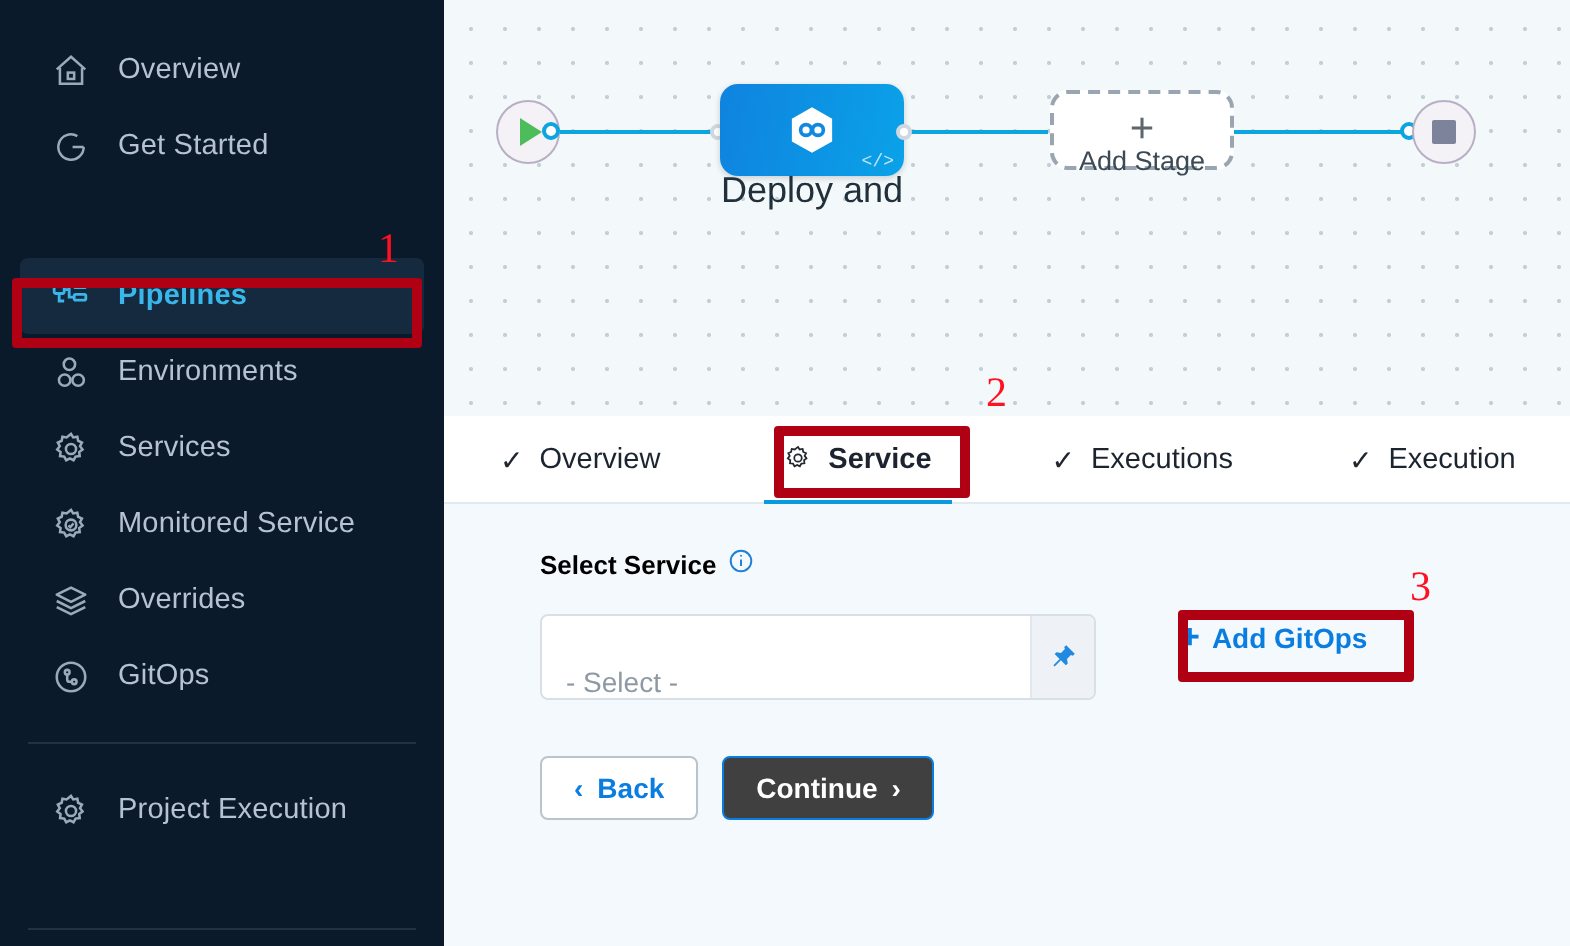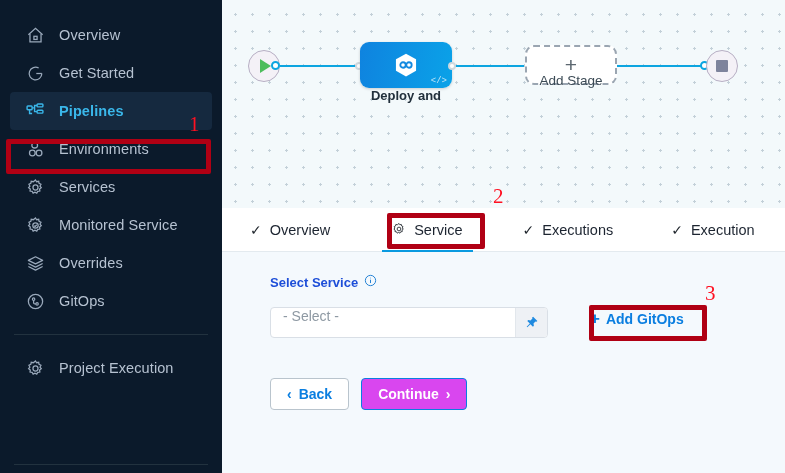--- a/index.html
+++ b/index.html
@@ -30,21 +30,21 @@
     letter-spacing: .1px;
     cursor: pointer;
   }
   .nav-item .ico {
     width: 22px; height: 22px;
     margin-right: 13px;
     display: flex; align-items: center; justify-content: center;
     flex: 0 0 22px;
   }
   .nav-item .ico svg { display: block; }
-  .nav-item.active { background: #15293f; color: #29b5e8; }
+  .nav-item.active { background: #15293f; color: #29b5e8; margin-top: 37px; }
   .nav-item.active .lbl { color: #3ab7ea; font-weight: bold; }
   .nav-sep {
     height: 1px; background: #22323f;
     margin: 14px 14px 14px 14px;
   }
   .sidebar-footline {
     position: absolute; left: 14px; right: 14px; bottom: 8px;
     height: 1px; background: #22323f;
   }
 
@@ -92,21 +92,21 @@
     display: flex; align-items: center; justify-content: center;
     box-shadow: 0 1px 3px rgba(0,0,0,.18);
   }
   .stage-node .code-glyph {
     position: absolute; right: 5px; bottom: 2px;
     font-size: 9px; color: #bfe5f7; font-family: "Liberation Mono", monospace;
   }
   .stage-label {
     position: absolute;
     text-align: center; width: 150px;
-    font-size: 13px; color: #22303c; line-height: 19px; font-weight: bold;
+    font-size: 18px; color: #22303c; line-height: 19px;
   }
   .add-stage-box {
     position: absolute;
     width: 92px; height: 40px;
     border: 2px dashed #9aa5b1; border-radius: 9px;
     background: #fff;
     display: flex; align-items: center; justify-content: center;
     color: #5c6770; font-size: 21px; font-weight: 300;
   }
   .add-stage-label {
@@ -119,39 +119,39 @@
     position: absolute; left: 0; right: 0; top: 208px; height: 44px;
     background: #fff; border-bottom: 1px solid #e3eaef;
     display: flex; align-items: center;
   }
   .tab {
     display: flex; align-items: center; gap: 8px;
     height: 44px; padding: 0 10px;
     font-size: 14.5px; color: #1c2430;
     cursor: pointer; position: relative;
   }
-  .tab.active { font-weight: normal; }
+  .tab.active { font-weight: bold; }
   .tab.active::after {
     content: ""; position: absolute; left: 0; right: 0; bottom: -1px;
     height: 3px; background: #0a9ae0;
   }
   .tab-check { font-size: 14px; color: #21272e; line-height: 1; }
 
   
   .formarea { position: absolute; left: 0; right: 0; top: 252px; bottom: 0; background: #f4f9fd; }
   .field-label {
     position: absolute; left: 48px; top: 22px;
-    font-size: 13px; font-weight: bold; color: #1d4ed8;
+    font-size: 13px; font-weight: bold; color: #000000;
     display: flex; align-items: center; gap: 6px;
   }
   .select-box {
     position: absolute; left: 48px; top: 55px;
-    width: 278px; height: 31px;
+    width: 278px; height: 43px;
     background: #fff; border: 1px solid #d9dfe6; border-radius: 4px;
-    display: flex; align-items: flex-start;
+    display: flex; align-items: flex-end;
     overflow: hidden;
   }
   .select-box .placeholder {
     flex: 1; padding-left: 12px; font-size: 14px; color: #8e99a3;
   }
   .pin-cell {
     width: 32px; height: 100%; background: #eef1f5;
     border-left: 1px solid #e2e7ec;
     display: flex; align-items: center; justify-content: center;
     cursor: pointer;
@@ -162,21 +162,21 @@
     font-size: 14px; font-weight: bold; color: #0a7ee0;
     cursor: pointer;
   }
   .btn-row { position: absolute; left: 48px; top: 126px; display: flex; gap: 12px; }
   .btn {
     height: 32px; border-radius: 4px;
     display: flex; align-items: center; gap: 7px;
     padding: 0 16px; font-size: 14px; font-weight: bold; cursor: pointer;
   }
   .btn-back { background: #fff; border: 1px solid #b9c4cd; color: #0a7ee0; }
-  .btn-continue { background: #d946ef; border: 1px solid #0a7ee0; color: #fff; }
+  .btn-continue { background: #404040; border: 1px solid #0a7ee0; color: #fff; }
 
   
   .anno-box { position: absolute; border: 5px solid #b00014; border-radius: 2px; pointer-events: none; }
   .anno-num {
     position: absolute; color: #ff1122; font-size: 21px;
     font-family: "Liberation Serif", serif;
     pointer-events: none;
   }
 </style>
 </head>

